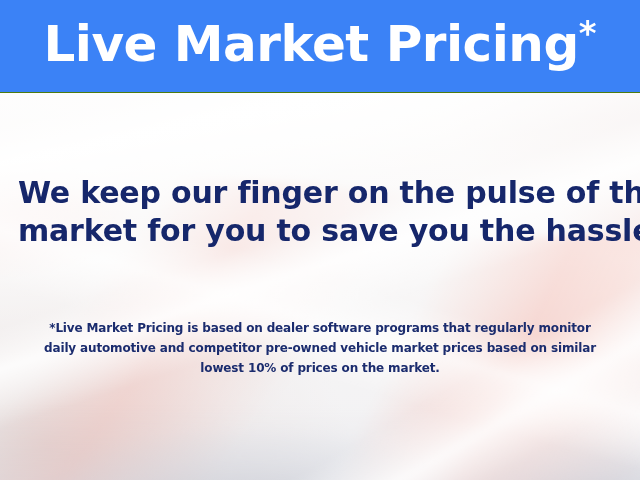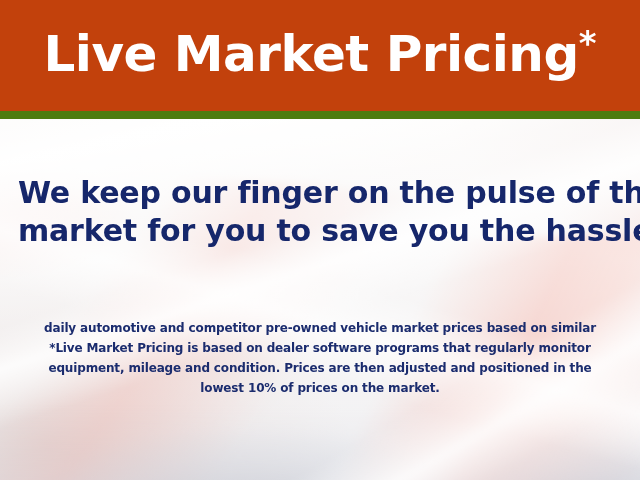--- a/index.html
+++ b/index.html
@@ -90,27 +90,27 @@
     background:
       linear-gradient(180deg, rgba(255,255,255,0.88) 0%, rgba(255,255,255,0.80) 34%, rgba(255,255,255,0.62) 58%, rgba(255,255,255,0.50) 76%, rgba(255,255,255,0.46) 100%);
   }
 
   
   .header {
     position: absolute;
     left: 0;
     top: 0;
     width: 640px;
-    height: 119px;
-    background: #c2410c;
+    height: 93px;
+    background: #3b82f6;
     box-sizing: border-box;
     display: flex;
     align-items: center;
     justify-content: center;
-    border-bottom: 8px solid #4d7c0f;
+    border-bottom: 1px solid #4d7c0f;
     z-index: 5;
   }
   .header-title {
     color: #ffffff;
     font-family: "DejaVu Sans", sans-serif;
     font-weight: bold;
     font-size: 50px;
     line-height: 1;
     letter-spacing: -0.5px;
     white-space: nowrap;
@@ -199,21 +199,20 @@
   </div>
 
   <div class="content">
 
     <div class="headline">
       <span class="hl-line">We keep our finger on the pulse of the</span>
       <span class="hl-line">market for you to save you the hassle of</span>
     </div>
 
     <div class="disclaimer">
+      <span class="dc-line">*Live Market Pricing is based on dealer software programs that regularly monitor</span>
       <span class="dc-line">daily automotive and competitor pre-owned vehicle market prices based on similar</span>
-      <span class="dc-line">*Live Market Pricing is based on dealer software programs that regularly monitor</span>
-      <span class="dc-line">equipment, mileage and condition. Prices are then adjusted and positioned in the</span>
       <span class="dc-line">lowest 10% of prices on the market.</span>
     </div>
 
   </div>
 
 </div>
 
 </body></html>

